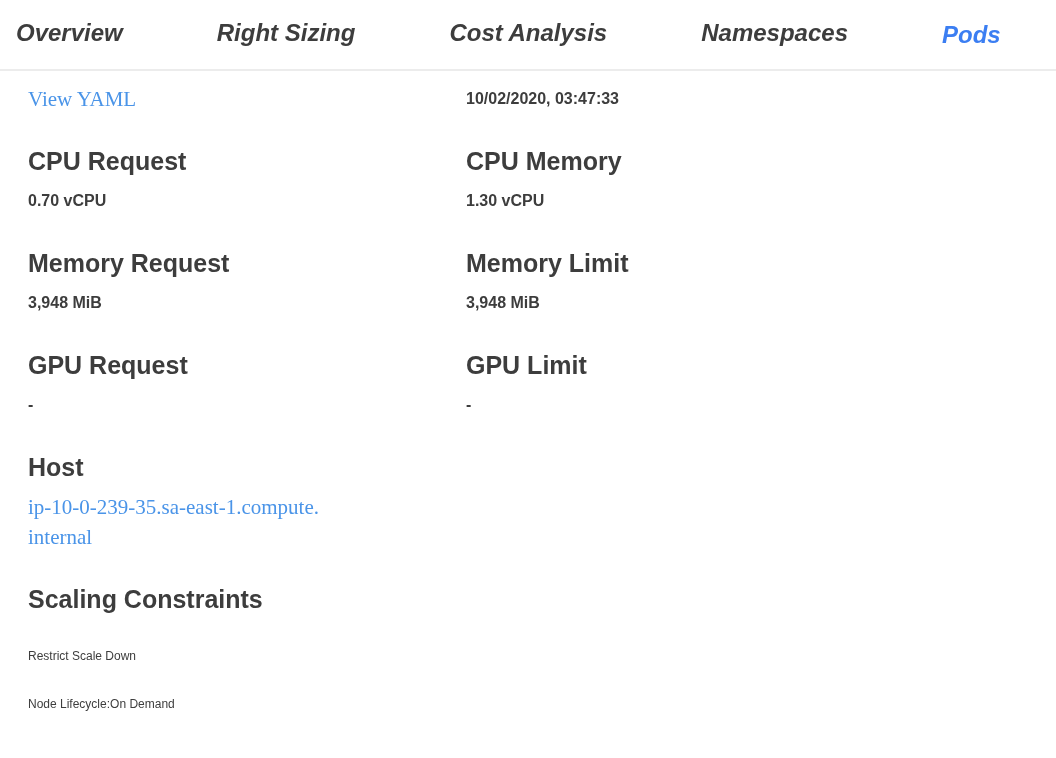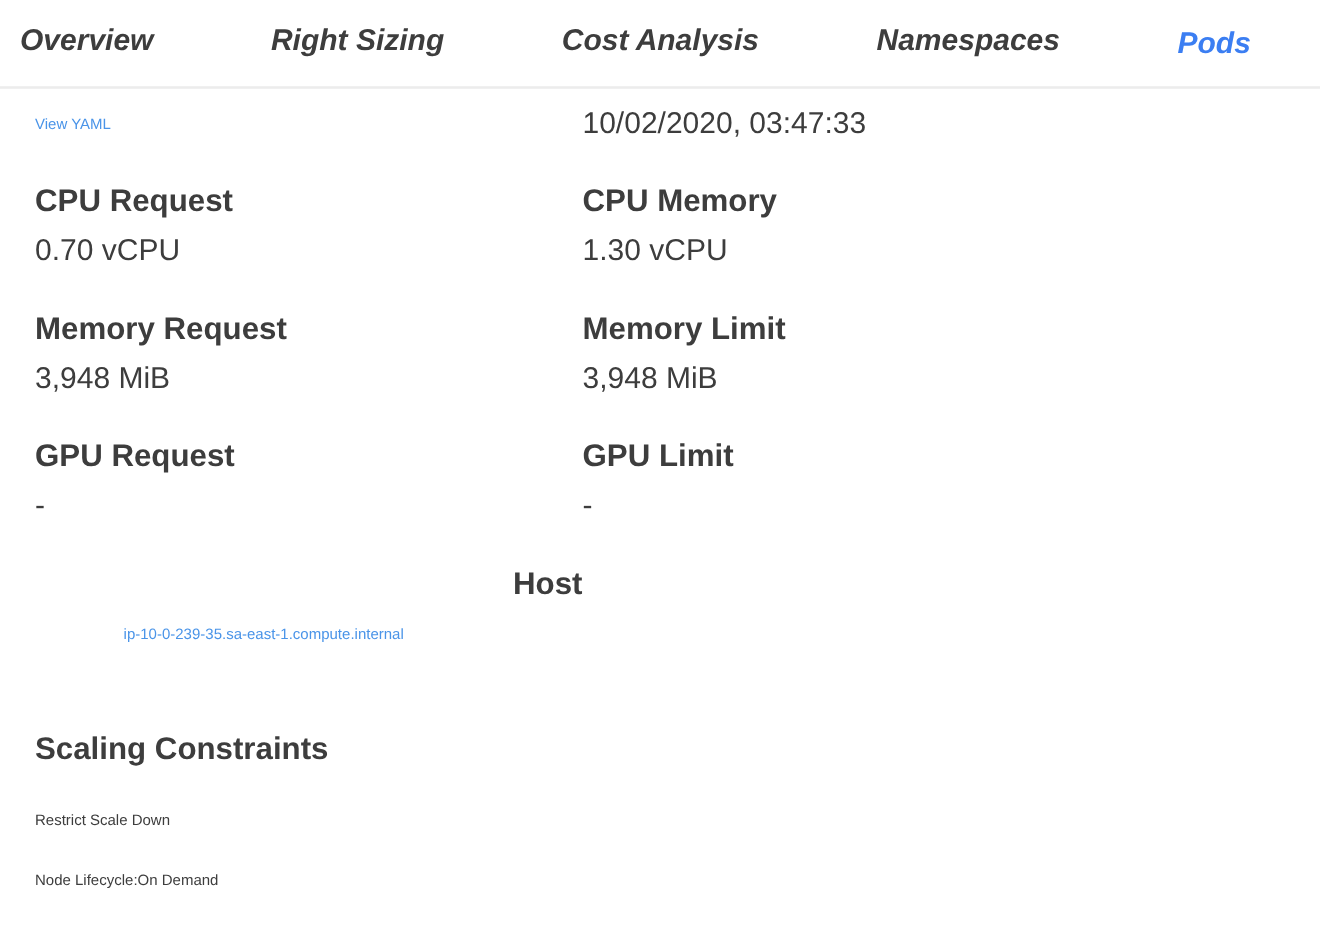--- a/index.html
+++ b/index.html
@@ -50,42 +50,43 @@
   }
   
   .content {
     display: grid;
     grid-template-columns: 438px 1fr;
     padding: 13px 10px 0 28px;
   }
   .cell { overflow: visible; }
   .rowA { height: 62px; }
   .rowB { height: 102px; }
-  .rowC { height: 132px; text-align: right; }
+  .rowC { height: 132px; }
   .label {
     font-size: 25px;
     font-weight: 700;
     line-height: 30px;
     color: var(--text);
     margin-bottom: 10px;
   }
   .value {
-    font-size: 24px;
-    font-weight: 400;
+    font-size: 16px;
+    font-weight: 700;
     line-height: 30px;
     color: var(--text);
   }
   .link {
-    font-size: 12px;
+    font-size: 21px;
     font-weight: 400;
     line-height: 30px;
     color: var(--link);
     text-decoration: none;
     cursor: pointer;
     display: inline-block;
+    font-family: Liberation Serif, serif;
   }
   .wrap { word-break: break-all; display: block; }
   .w-host { max-width: 295px; }
   .w-deploy { max-width: 325px; }
   .sc-label { margin-bottom: 27px; }
   .sc-item {
     font-size: 12px;
     font-weight: 400;
     line-height: 30px;
     color: var(--text);

